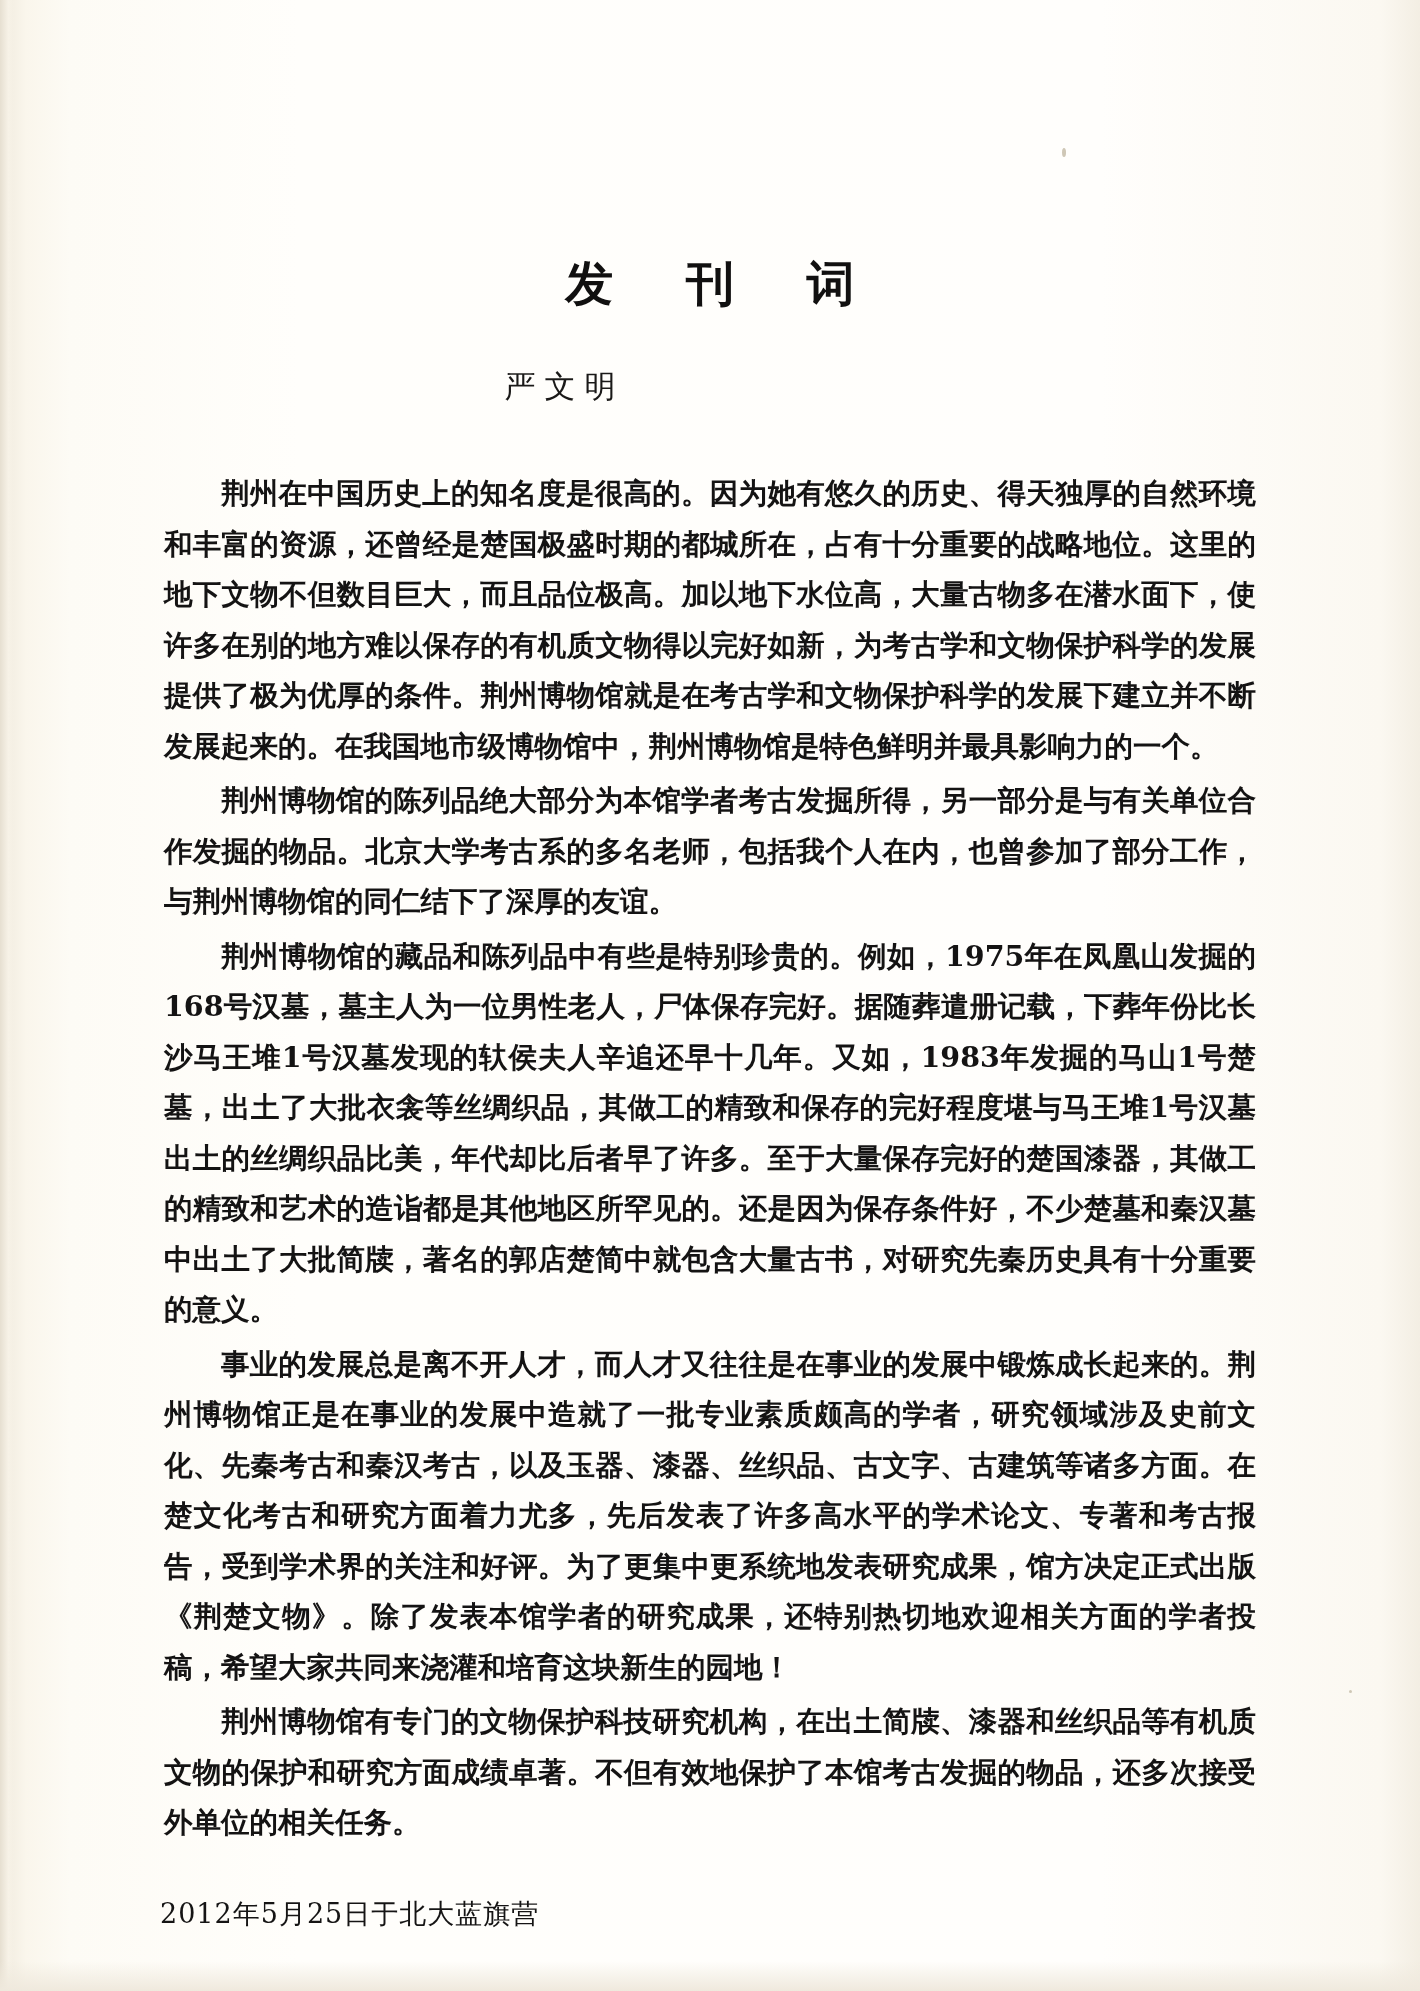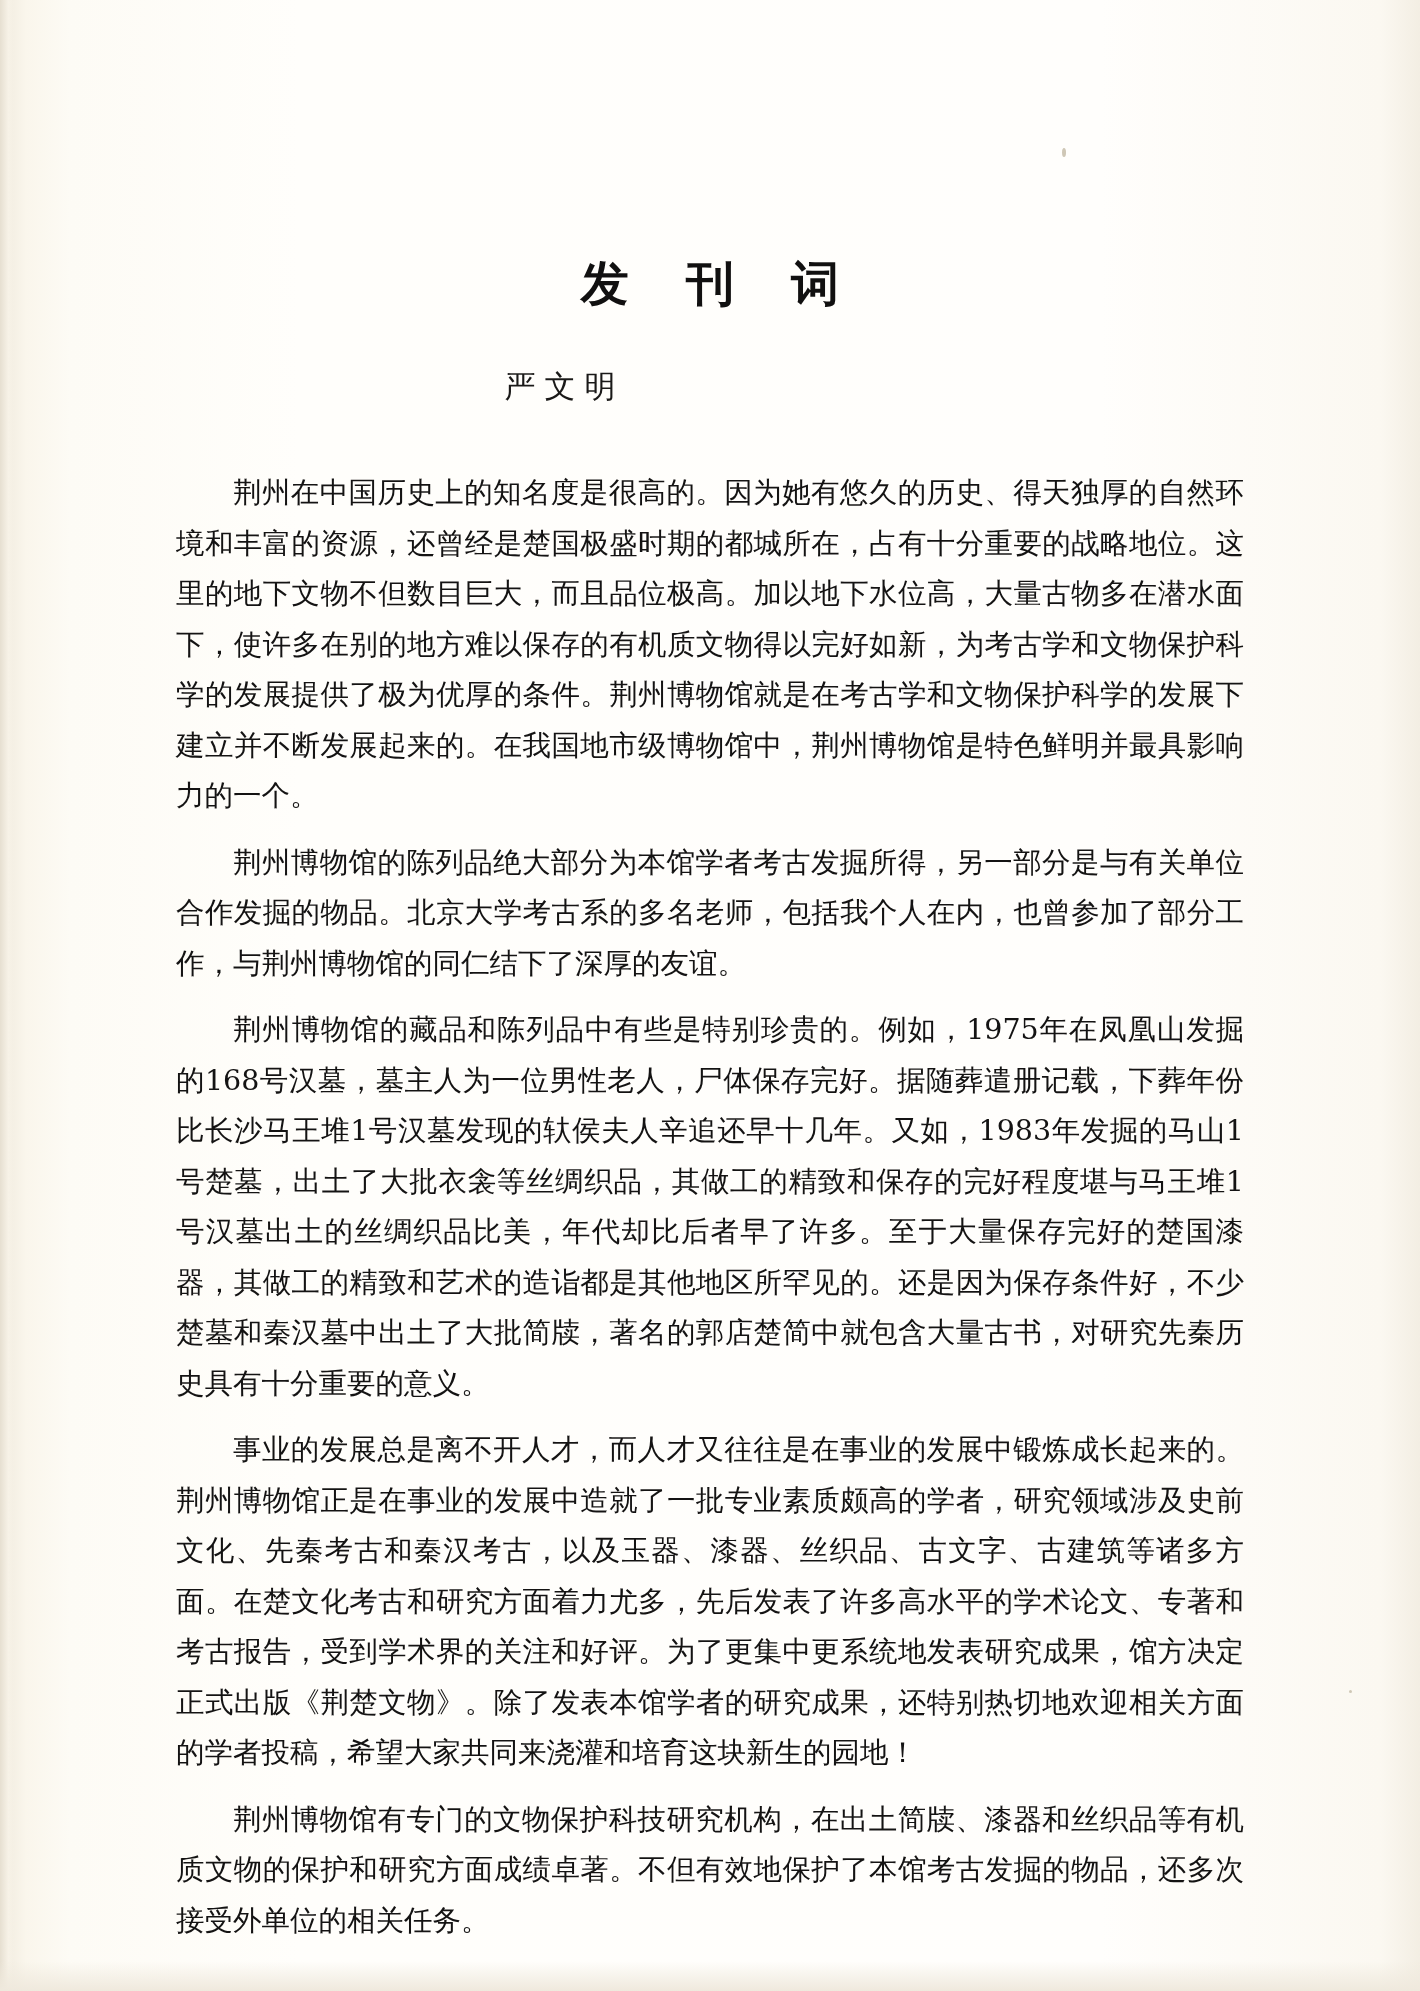--- a/index.html
+++ b/index.html
@@ -50,42 +50,43 @@
     height: 1991px;
   }
   .doc-title {
     margin-top: 252px;
     text-align: center;
     font-size: 48px;
     font-weight: bold;
     letter-spacing: 22px;
     color: #111010;
     text-indent: 22px;
-    font-family: Liberation Sans, sans-serif;
+    font-family: Liberation Mono, monospace;
   }
   .doc-author {
     margin-top: 50px;
     text-align: center;
     font-size: 31px;
     letter-spacing: 9px;
     color: #1a1918;
     text-indent: 9px;
     padding-right: 300px;
   }
   .body-text {
     margin-top: 60px;
     font-size: 28.5px;
     line-height: 50.5px;
     color: #141313;
     text-align: justify;
     text-justify: inter-ideograph;
   }
   .body-text p {
-    margin: 16px;
+    margin: 4px;
     text-indent: 2em;
+    font-weight: bold;
   }
   .doc-date {
     margin-top: 48px;
     text-align: left;
     font-size: 27px;
     letter-spacing: 1px;
     color: #151414;
     padding-right: 36px;
   }
   .speck {

